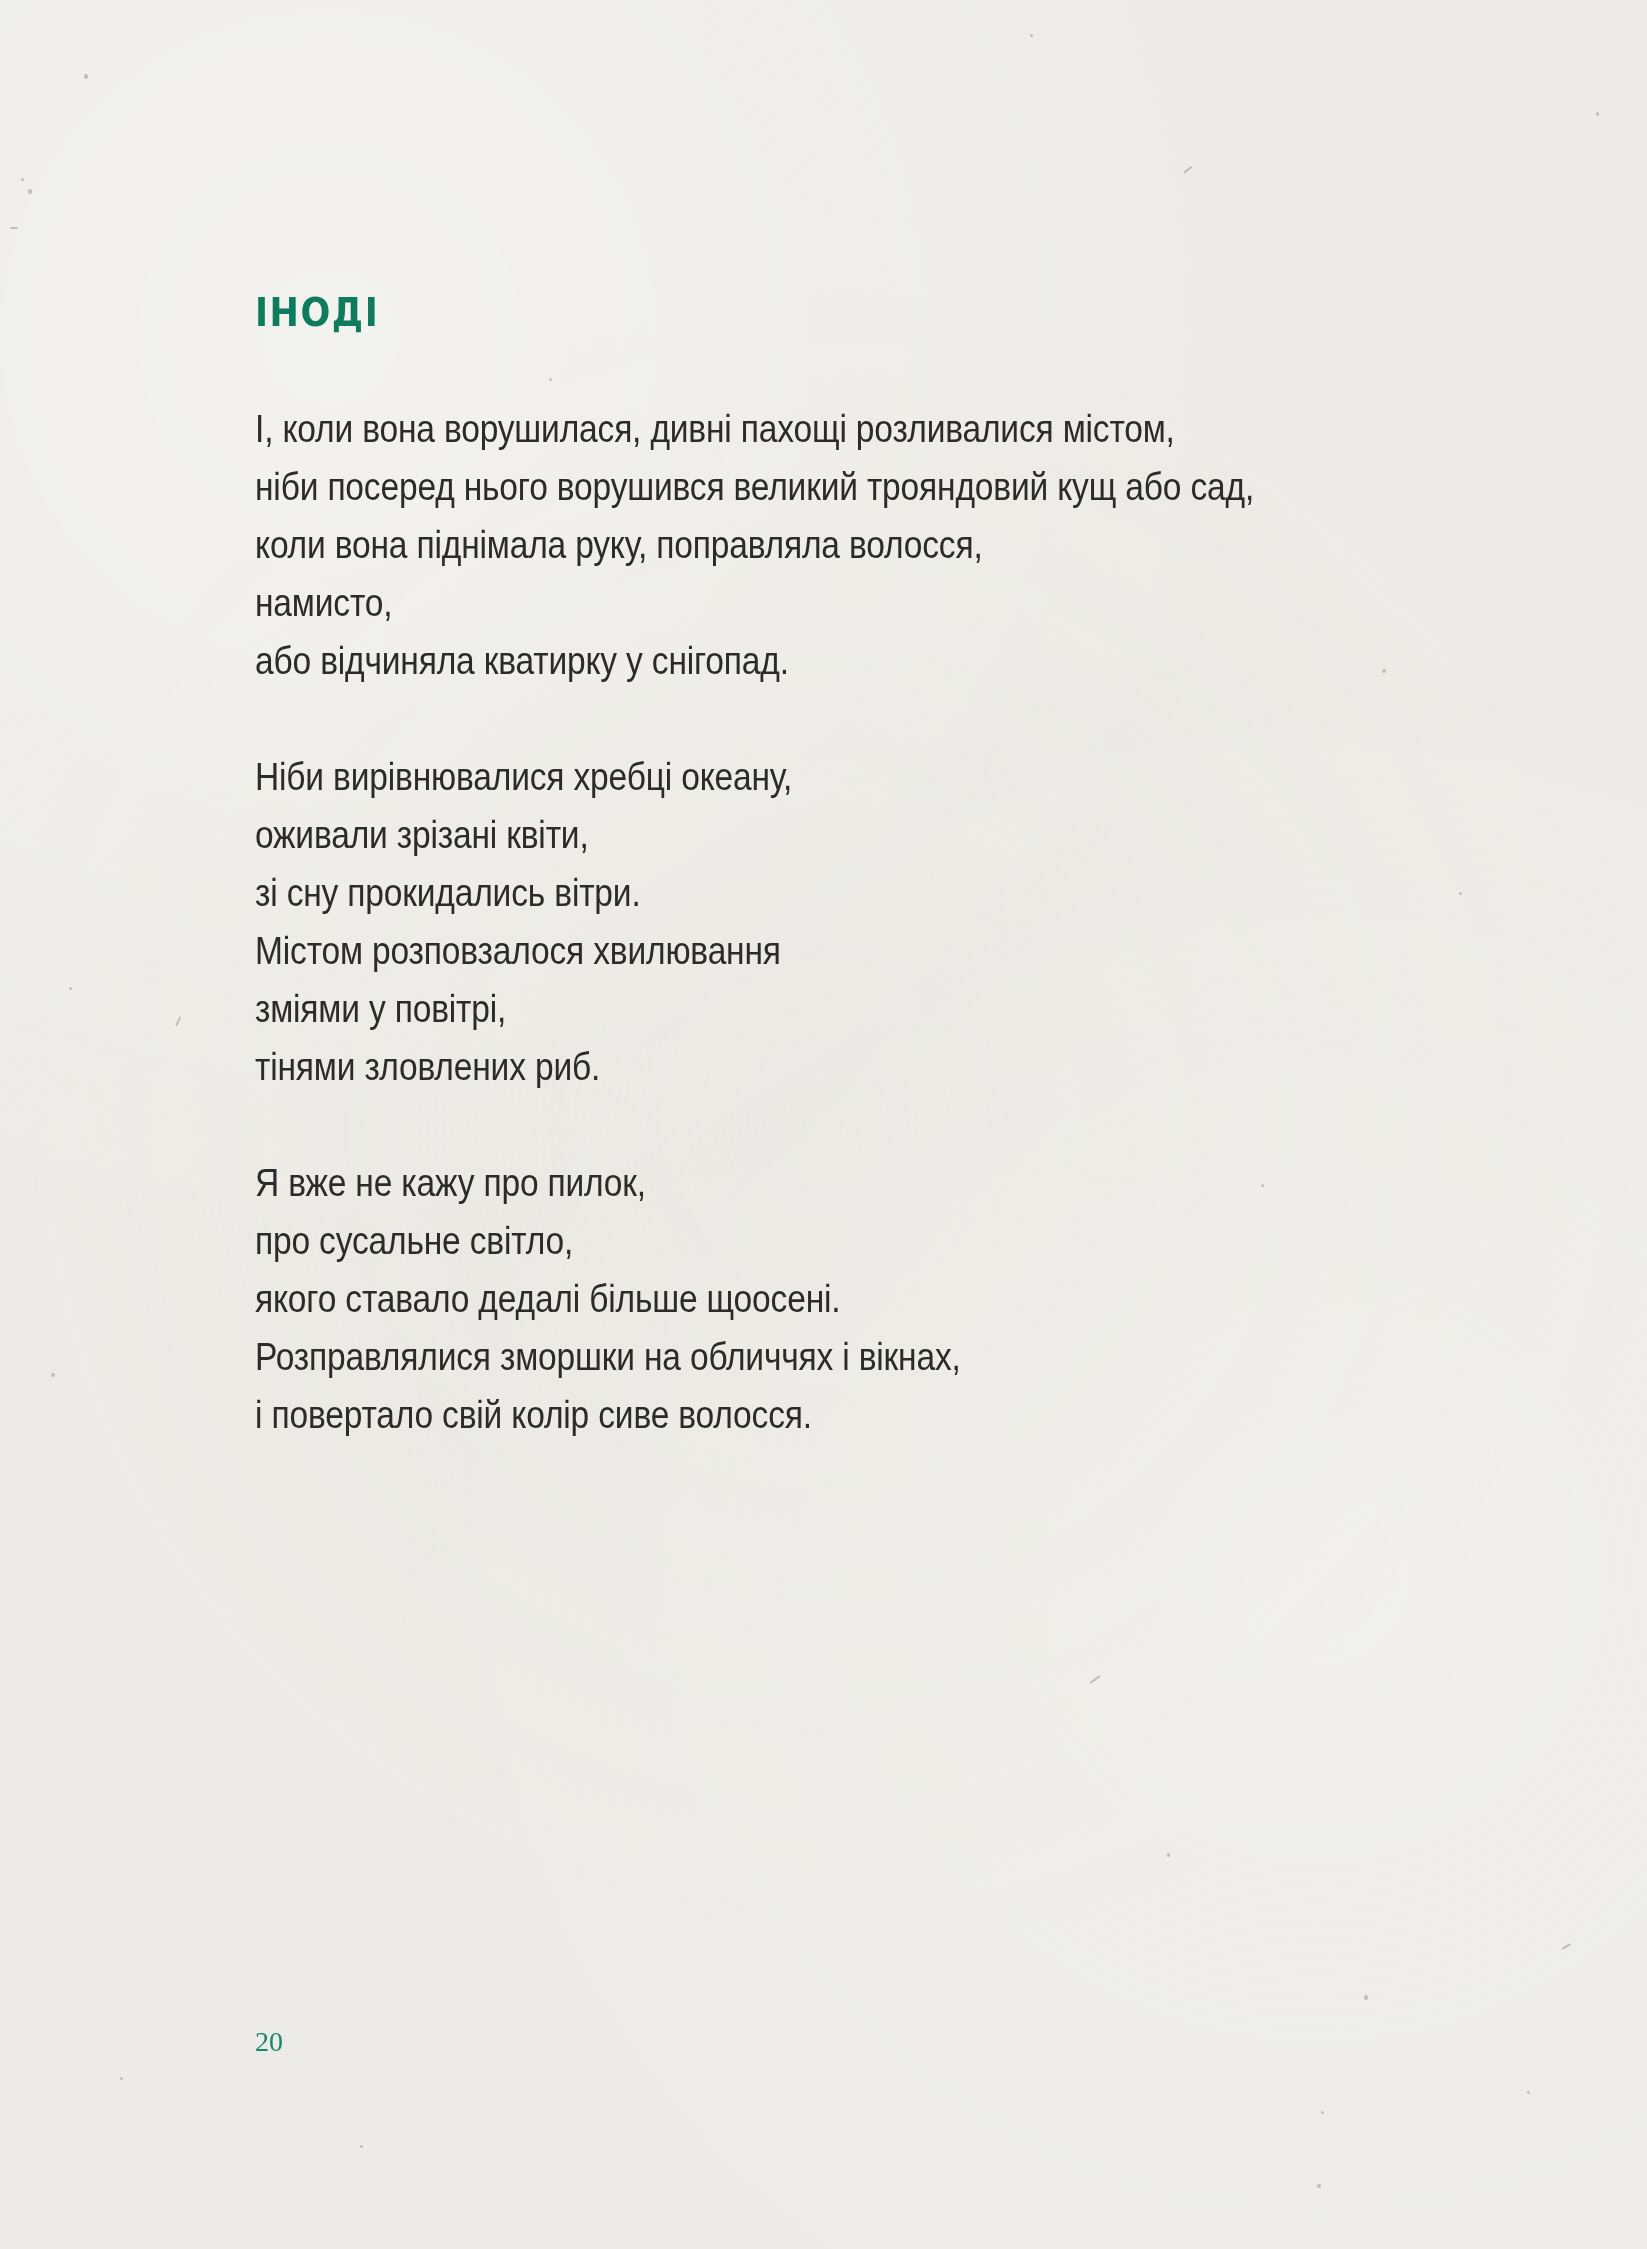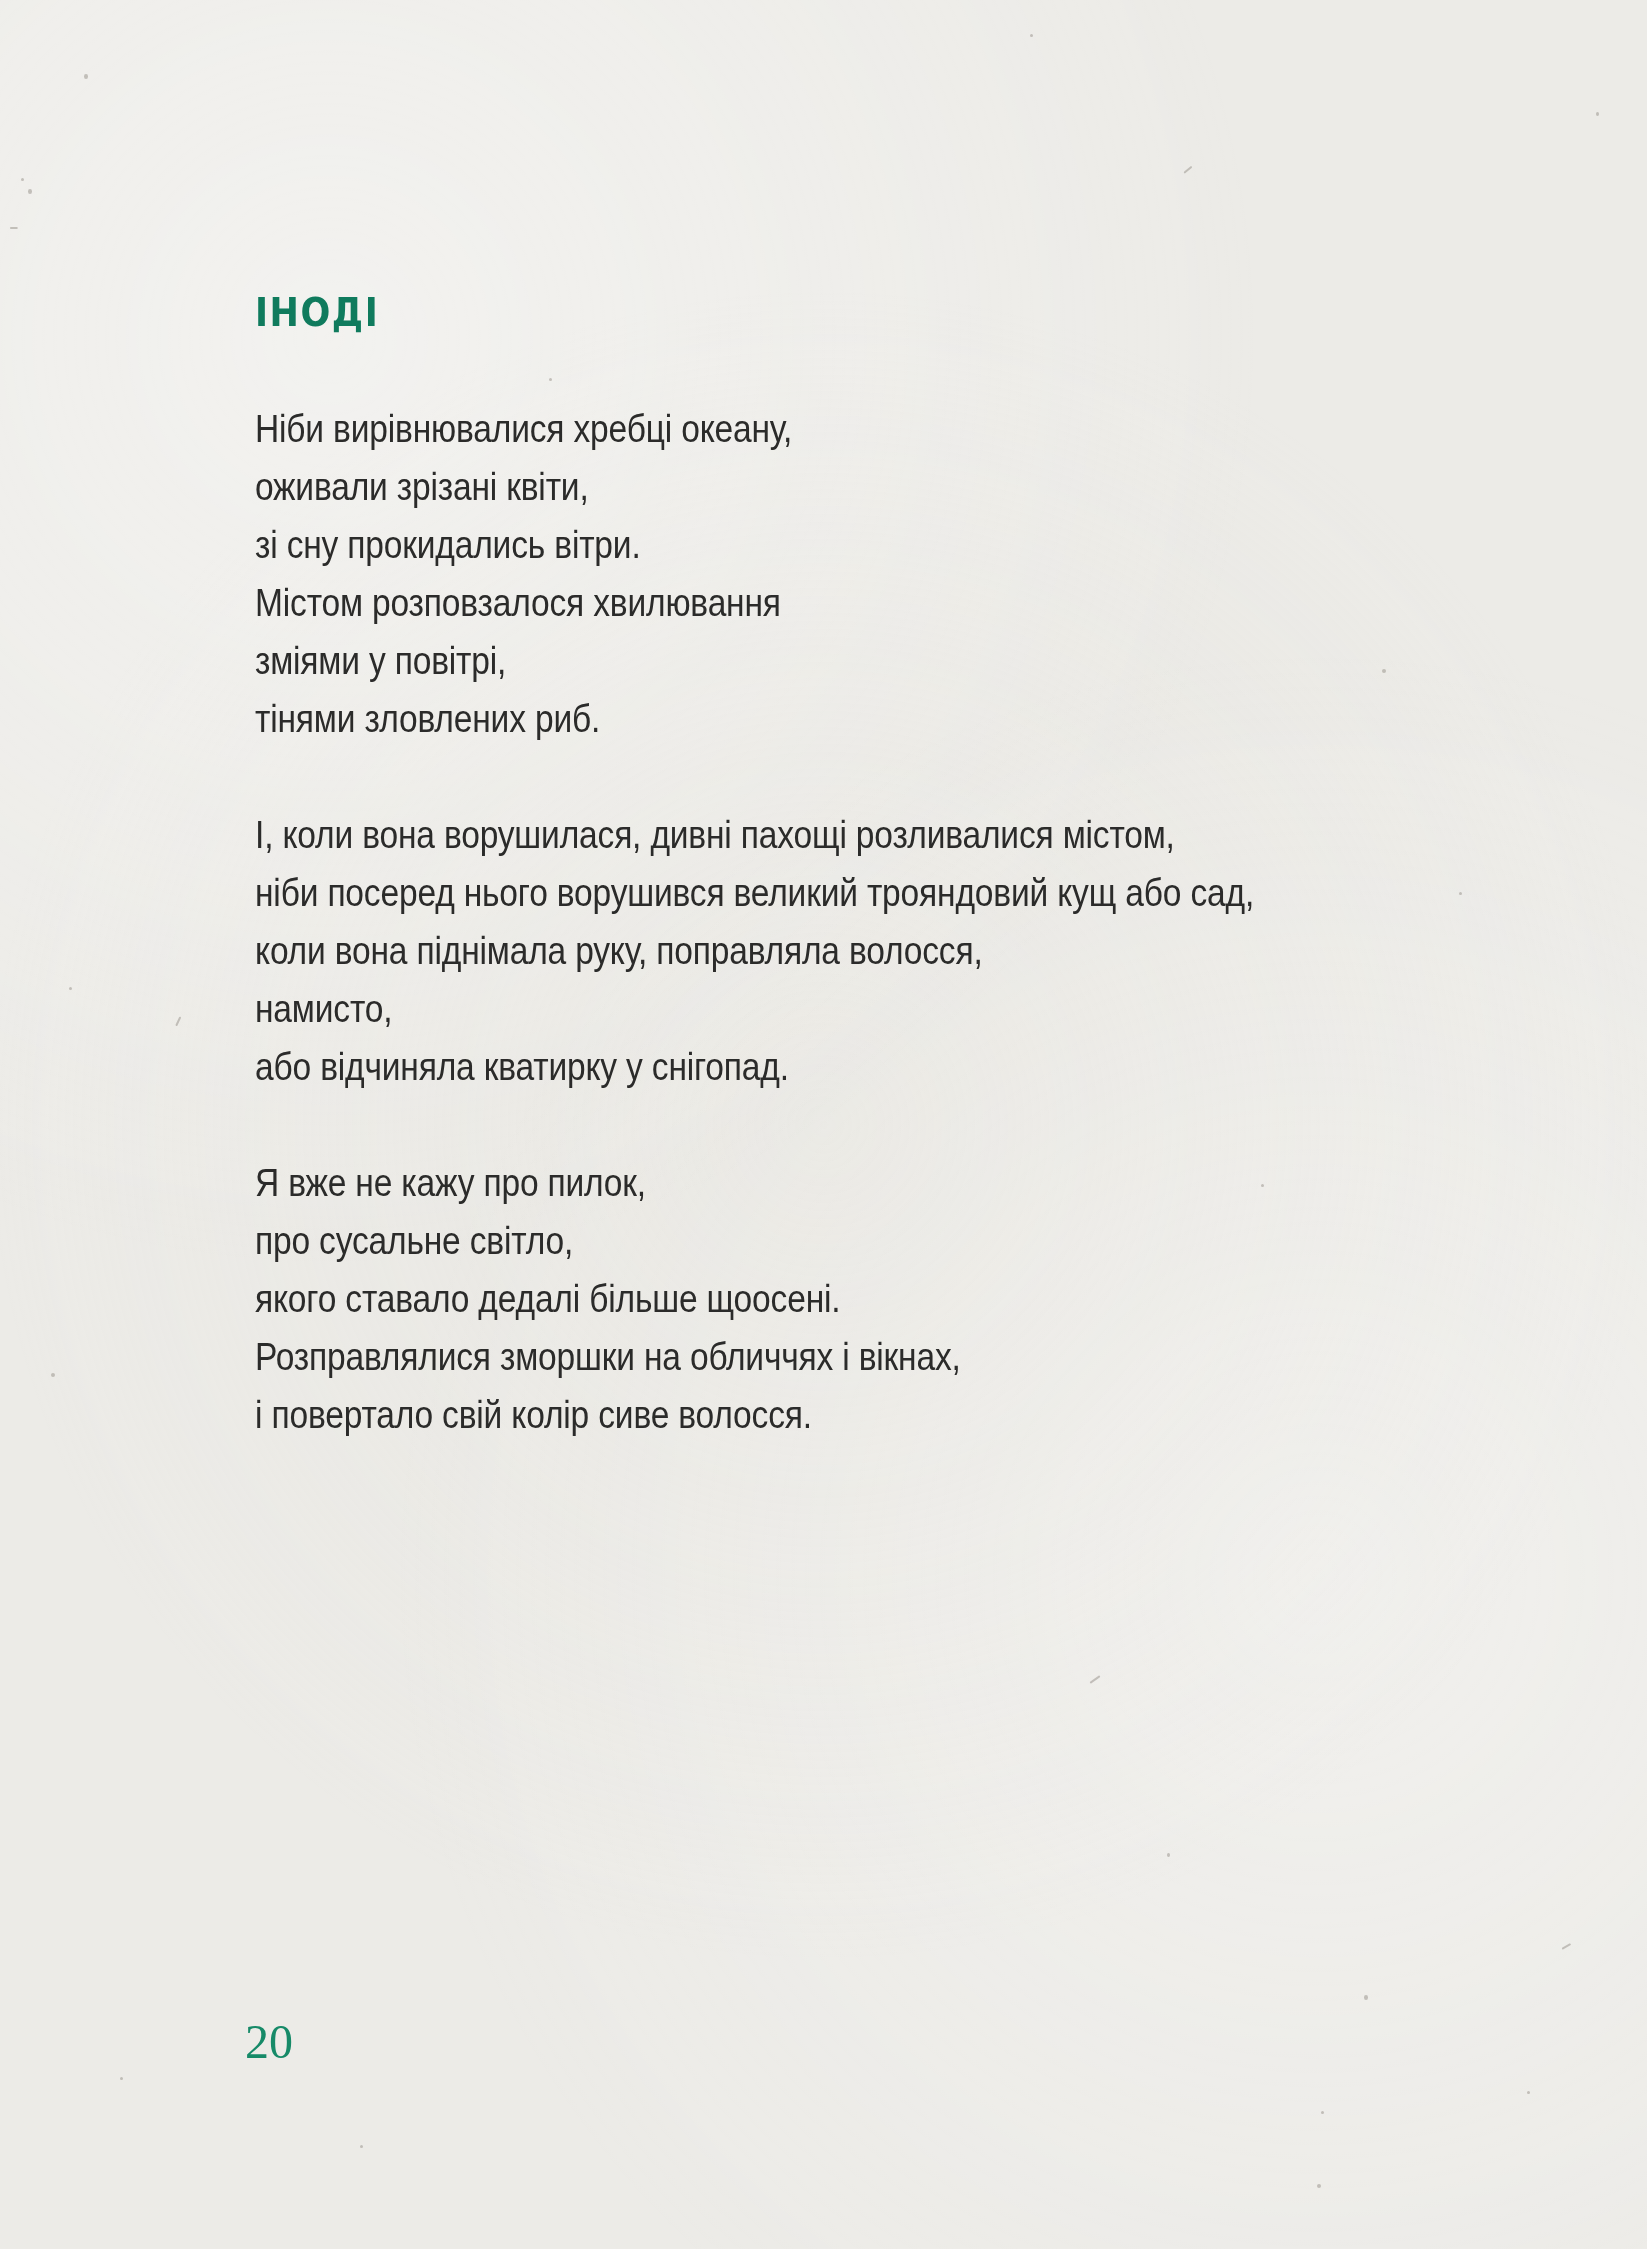--- a/index.html
+++ b/index.html
@@ -64,25 +64,25 @@
       line-height: 58px;
       font-size: 39px;
       color: #2b2b2a;
       white-space: nowrap;
       transform-origin: left center;
       transform: scaleX(0.86);
       letter-spacing: -0.2px;
     }
     .page-number {
       position: absolute;
-      left: 245px;
+      left: 255px;
       top: 2018px;
       color: #168a68;
       font-family: "Liberation Serif", "DejaVu Serif", serif;
-      font-size: 48px;
+      font-size: 28px;
       line-height: 48px;
     }
   </style>
 </head>
 <body>
 
 <div class="page">
 
   <div>
     <span class="speck" style="left:84px;top:74px;width:4.3px;height:5.1px;"></span>
@@ -108,34 +108,34 @@
     <span class="speck" style="left:1317px;top:2184px;width:4.3px;height:4.3px;"></span>
     <span class="speck" style="left:360px;top:2145px;width:3.4px;height:3.4px;"></span>
     <span class="speck" style="left:120px;top:2077px;width:3.4px;height:3.4px;"></span>
   </div>
 
   <h1 class="title">ІНОДІ</h1>
 
   <div class="poem">
 
     <p class="stanza">
+      <span class="line">І, коли вона ворушилася, дивні пахощі розливалися містом,</span>
+      <span class="line">ніби посеред нього ворушився великий трояндовий кущ або сад,</span>
+      <span class="line">коли вона піднімала руку, поправляла волосся,</span>
+      <span class="line">намисто,</span>
+      <span class="line">або відчиняла кватирку у снігопад.</span>
+    </p>
+
+    <p class="stanza">
       <span class="line">Ніби вирівнювалися хребці океану,</span>
       <span class="line">оживали зрізані квіти,</span>
       <span class="line">зі сну прокидались вітри.</span>
       <span class="line">Містом розповзалося хвилювання</span>
       <span class="line">зміями у повітрі,</span>
       <span class="line">тінями зловлених риб.</span>
-    </p>
-
-    <p class="stanza">
-      <span class="line">І, коли вона ворушилася, дивні пахощі розливалися містом,</span>
-      <span class="line">ніби посеред нього ворушився великий трояндовий кущ або сад,</span>
-      <span class="line">коли вона піднімала руку, поправляла волосся,</span>
-      <span class="line">намисто,</span>
-      <span class="line">або відчиняла кватирку у снігопад.</span>
     </p>
 
     <p class="stanza">
       <span class="line">Я вже не кажу про пилок,</span>
       <span class="line">про сусальне світло,</span>
       <span class="line">якого ставало дедалі більше щоосені.</span>
       <span class="line">Розправлялися зморшки на обличчях і вікнах,</span>
       <span class="line">і повертало свій колір сиве волосся.</span>
     </p>
 

